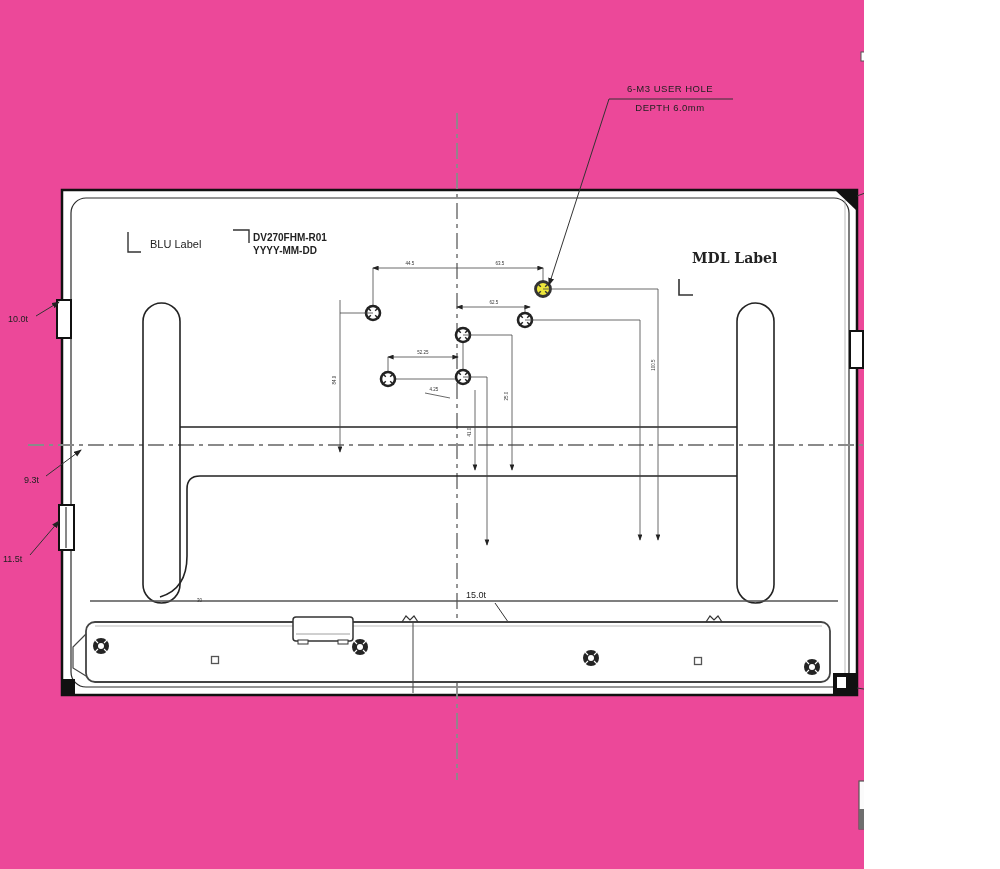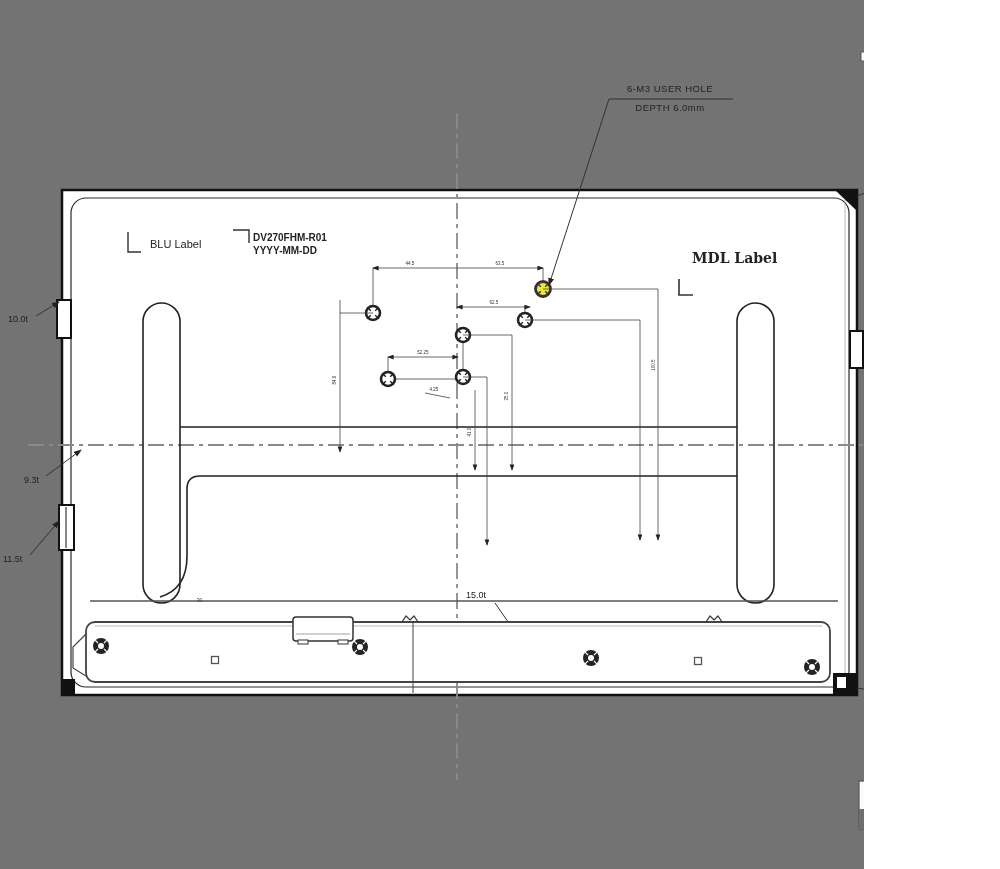--- a/index.html
+++ b/index.html
@@ -1,16 +1,16 @@
 <!DOCTYPE html>
 <html><head>
 <meta charset="utf-8">
 <style>
   html,body{margin:0;padding:0;background:#ffffff;}
-  .stage{position:relative;width:864px;height:869px;background:#737373;overflow:hidden;
+  .stage{position:relative;width:864px;height:869px;background:#ec4899;overflow:hidden;
          font-family:"Liberation Sans", sans-serif;}
   svg{display:block;}
   text{font-family:"Liberation Sans", sans-serif;fill:#222;}
   .serif{font-family:"DejaVu Serif", serif;}
   .b{font-weight:bold;}
   .tiny{font-size:4.5px;fill:#333;}
   .micro{font-size:5px;fill:#777;}
   .dimlbl{font-size:9px;fill:#222;}
   .tag{font-size:6px;fill:#333;}
 </style>

